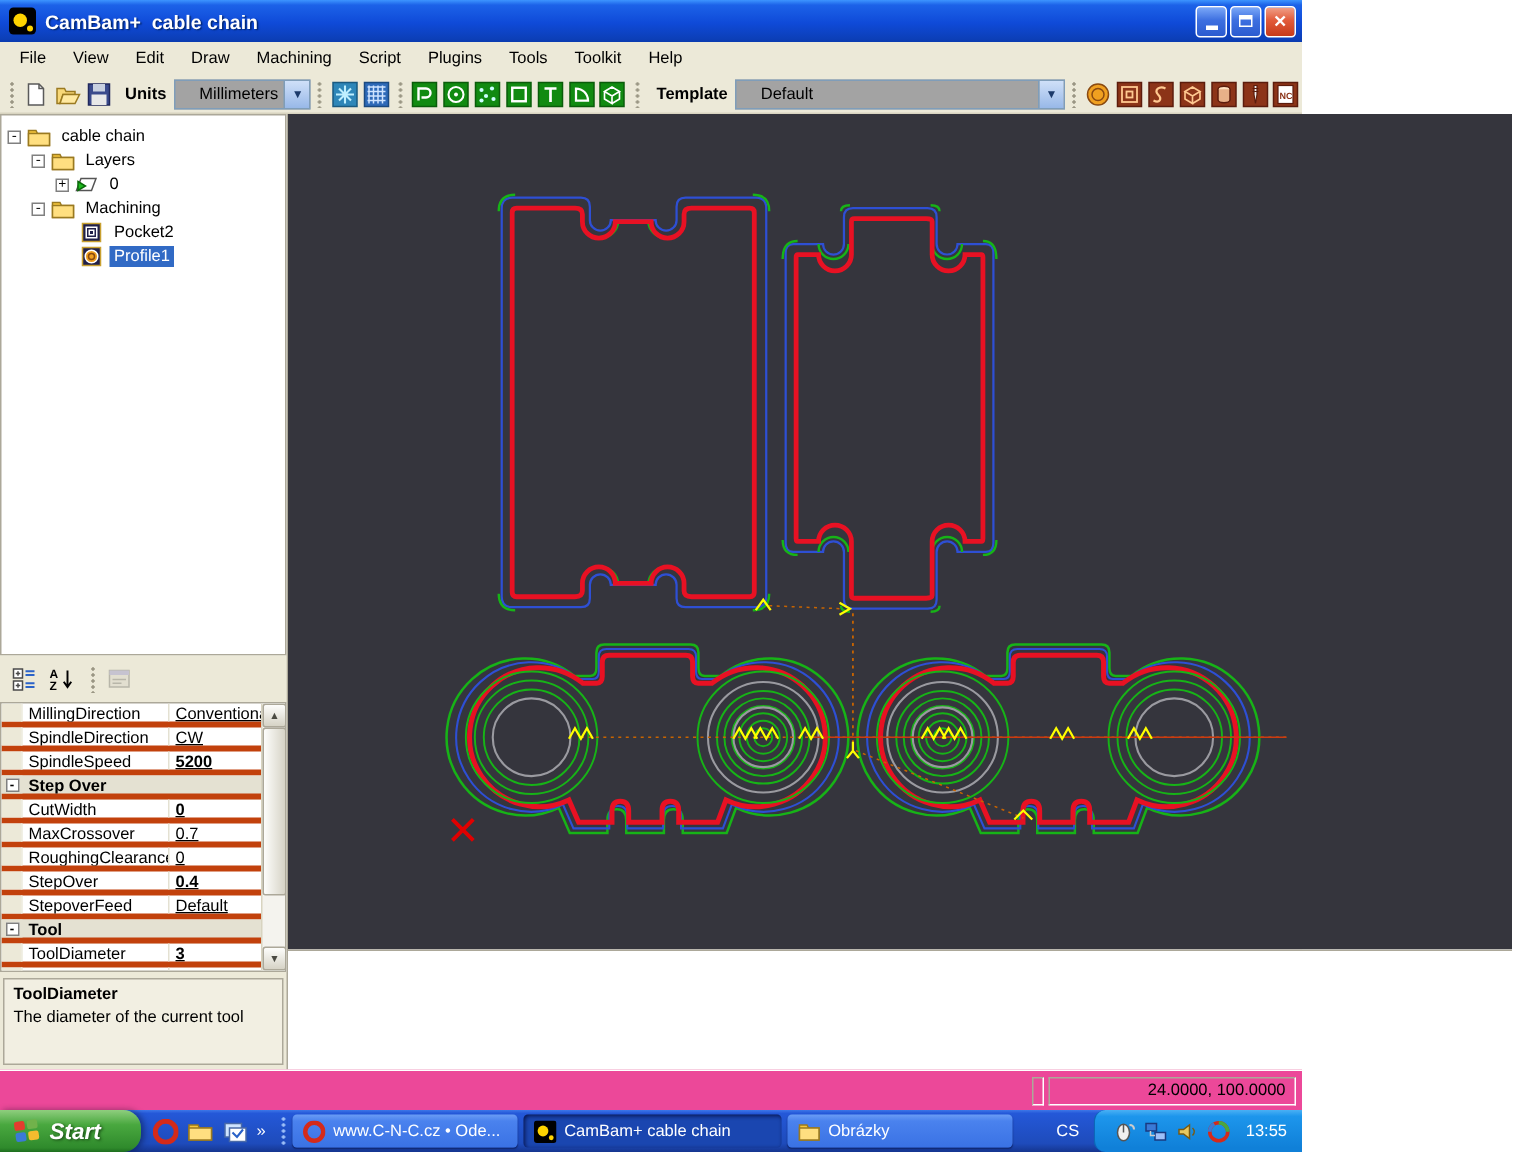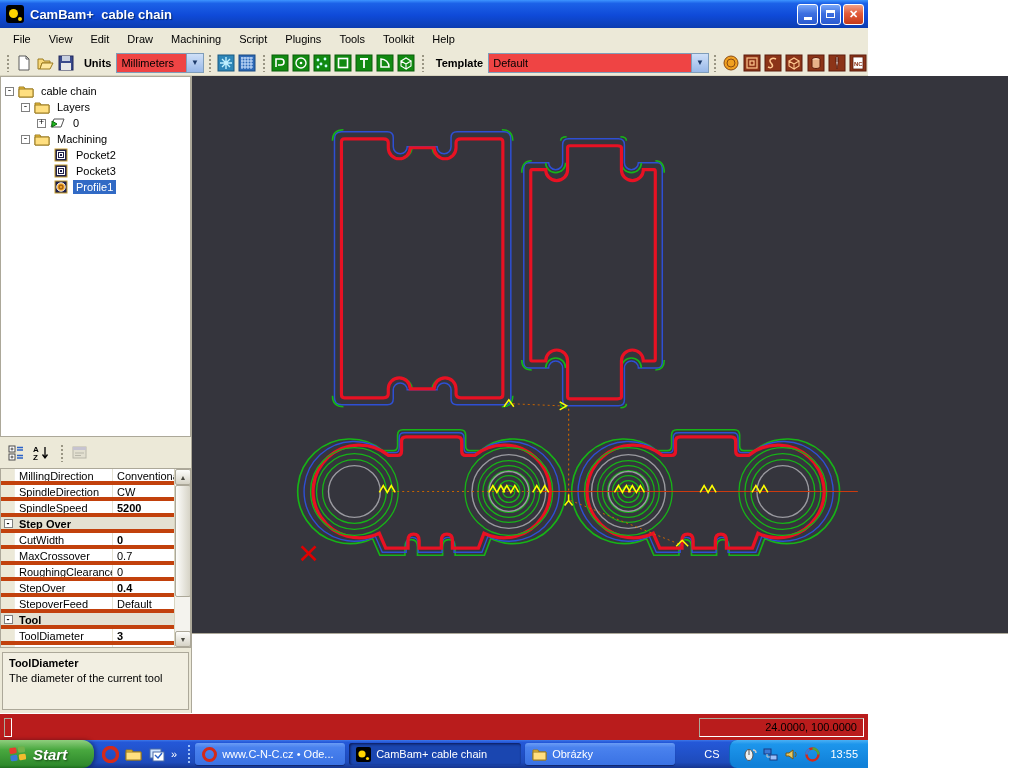--- a/index.html
+++ b/index.html
@@ -26,21 +26,21 @@
 
   
   #menubar { height:22px; display:flex; align-items:center; background:#ece9d8; padding-left:4px; }
   .menu-item { padding:3px 9px; cursor:default; }
   #toolbar { height:26px; display:flex; align-items:center; background:#ece9d8; padding-left:2px;
     border-bottom:1px solid #d8d4c0; }
   .grip { width:4px; height:18px; margin:0 4px;
     background-image:radial-gradient(#9a9684 1px, transparent 1.2px); background-size:4px 4px; }
   .tbtn { width:22px; height:22px; display:flex; align-items:center; justify-content:center; border:1px solid transparent; }
   .tlabel { font-weight:bold; margin:0 5px 0 7px; }
-  .combo { height:20px; background:#ef4444; border:1px solid #7f9db9; display:flex; align-items:center; }
+  .combo { height:20px; background:#a3a3a3; border:1px solid #7f9db9; display:flex; align-items:center;padding-left:12px; }
   .combo .val { flex:1; padding:0 4px; white-space:nowrap; overflow:hidden; }
   .combo .arrow { width:17px; height:18px; background:linear-gradient(180deg,#cfe0f8,#98b8e8);
     border-left:1px solid #7f9db9; display:flex; align-items:center; justify-content:center; font-size:8px; color:#1c3a6a; }
 
   
   #main { height:637px; display:flex; }
   #leftpanel { width:205px; display:flex; flex-direction:column; background:#ece9d8; border-right:1px solid #aca899; }
   #splitter { width:3px; background:#ece9d8; }
   #rightarea { flex:1; display:flex; flex-direction:column; }
   #canvas-wrap { height:557px; background:#35353d; }
@@ -73,22 +73,22 @@
     border-radius:2px; display:flex; align-items:center; justify-content:center; font-size:7px; color:#4a4a42; }
   .sthumb { position:absolute; top:16px; left:0; width:16px; height:112px;
     background:linear-gradient(90deg,#fdfdfb,#d6d3c6); border:1px solid #aca899; border-radius:2px; }
   #pscroll .dn { position:absolute; bottom:0; }
 
   
   #helpbox { height:58px; margin:4px 2px 0 2px; background:#f2efe2; border:1px solid #aca899; padding:4px 6px; }
   #helpbox .ht { font-weight:bold; margin-bottom:3px; }
 
   
-  #statusbar { height:27px; background:#b91c1c; border-top:1px solid #fff; display:flex; align-items:center;
-    justify-content:space-between; padding:3px 4px; gap:3px; }
+  #statusbar { height:27px; background:#ec4899; border-top:1px solid #fff; display:flex; align-items:center;
+    justify-content:flex-end; padding:3px 4px; gap:3px; }
   .spanel { height:19px; border:1px solid; border-color:#aca899 #fff #fff #aca899; }
   .spanel.coords { width:165px; display:flex; align-items:center; justify-content:flex-end; padding-right:6px; }
   .spanel.spacer { width:8px; }
 
   
   #taskbar { height:28px; display:flex; align-items:center;
     background:linear-gradient(180deg,#3d77e8 0%,#2458d8 8%,#1e4bbb 80%,#15358f 100%); }
   #startbtn { height:28px; width:94px; display:flex; align-items:center; gap:5px; padding-left:8px;
     border-radius:0 12px 12px 0; color:#fff; font-weight:bold; font-style:italic; font-size:15px;
     background:linear-gradient(180deg,#8fce7e 0%,#49a83f 35%,#2f8a2c 90%,#1e6e1e 100%);
@@ -323,28 +323,20 @@
           <svg class="tico" viewBox="0 0 16 14">
               <rect x="2" y="1" width="12" height="12" fill="#20204a" stroke="#c8a030"></rect>
               <rect x="4.5" y="3.5" width="7" height="7" fill="none" stroke="#fff"></rect>
               <rect x="6.5" y="5.5" width="3" height="3" fill="none" stroke="#fff"></rect>
             </svg>
           <span class="tlbl">Pocket2</span>
         </div>
         <div class="trow" style="padding-left:52px">
           <svg class="tico" viewBox="0 0 16 14">
               <rect x="2" y="1" width="12" height="12" fill="#20204a" stroke="#c8a030"></rect>
-              <rect x="4.5" y="3.5" width="7" height="7" fill="none" stroke="#fff"></rect>
-              <rect x="6.5" y="5.5" width="3" height="3" fill="none" stroke="#fff"></rect>
-            </svg>
-          <span class="tlbl">Pocket3</span>
-        </div>
-        <div class="trow" style="padding-left:52px">
-          <svg class="tico" viewBox="0 0 16 14">
-              <rect x="2" y="1" width="12" height="12" fill="#20204a" stroke="#c8a030"></rect>
               <circle cx="8" cy="7" r="4.2" fill="#f0a020" stroke="#fff"></circle>
               <circle cx="8" cy="7" r="2" fill="none" stroke="#8a4a10"></circle>
             </svg>
           <span class="tlbl sel">Profile1</span>
         </div>
       </div>
 
       <div id="proptools">
         <div class="ptbtn">
           <svg width="16" height="16">

